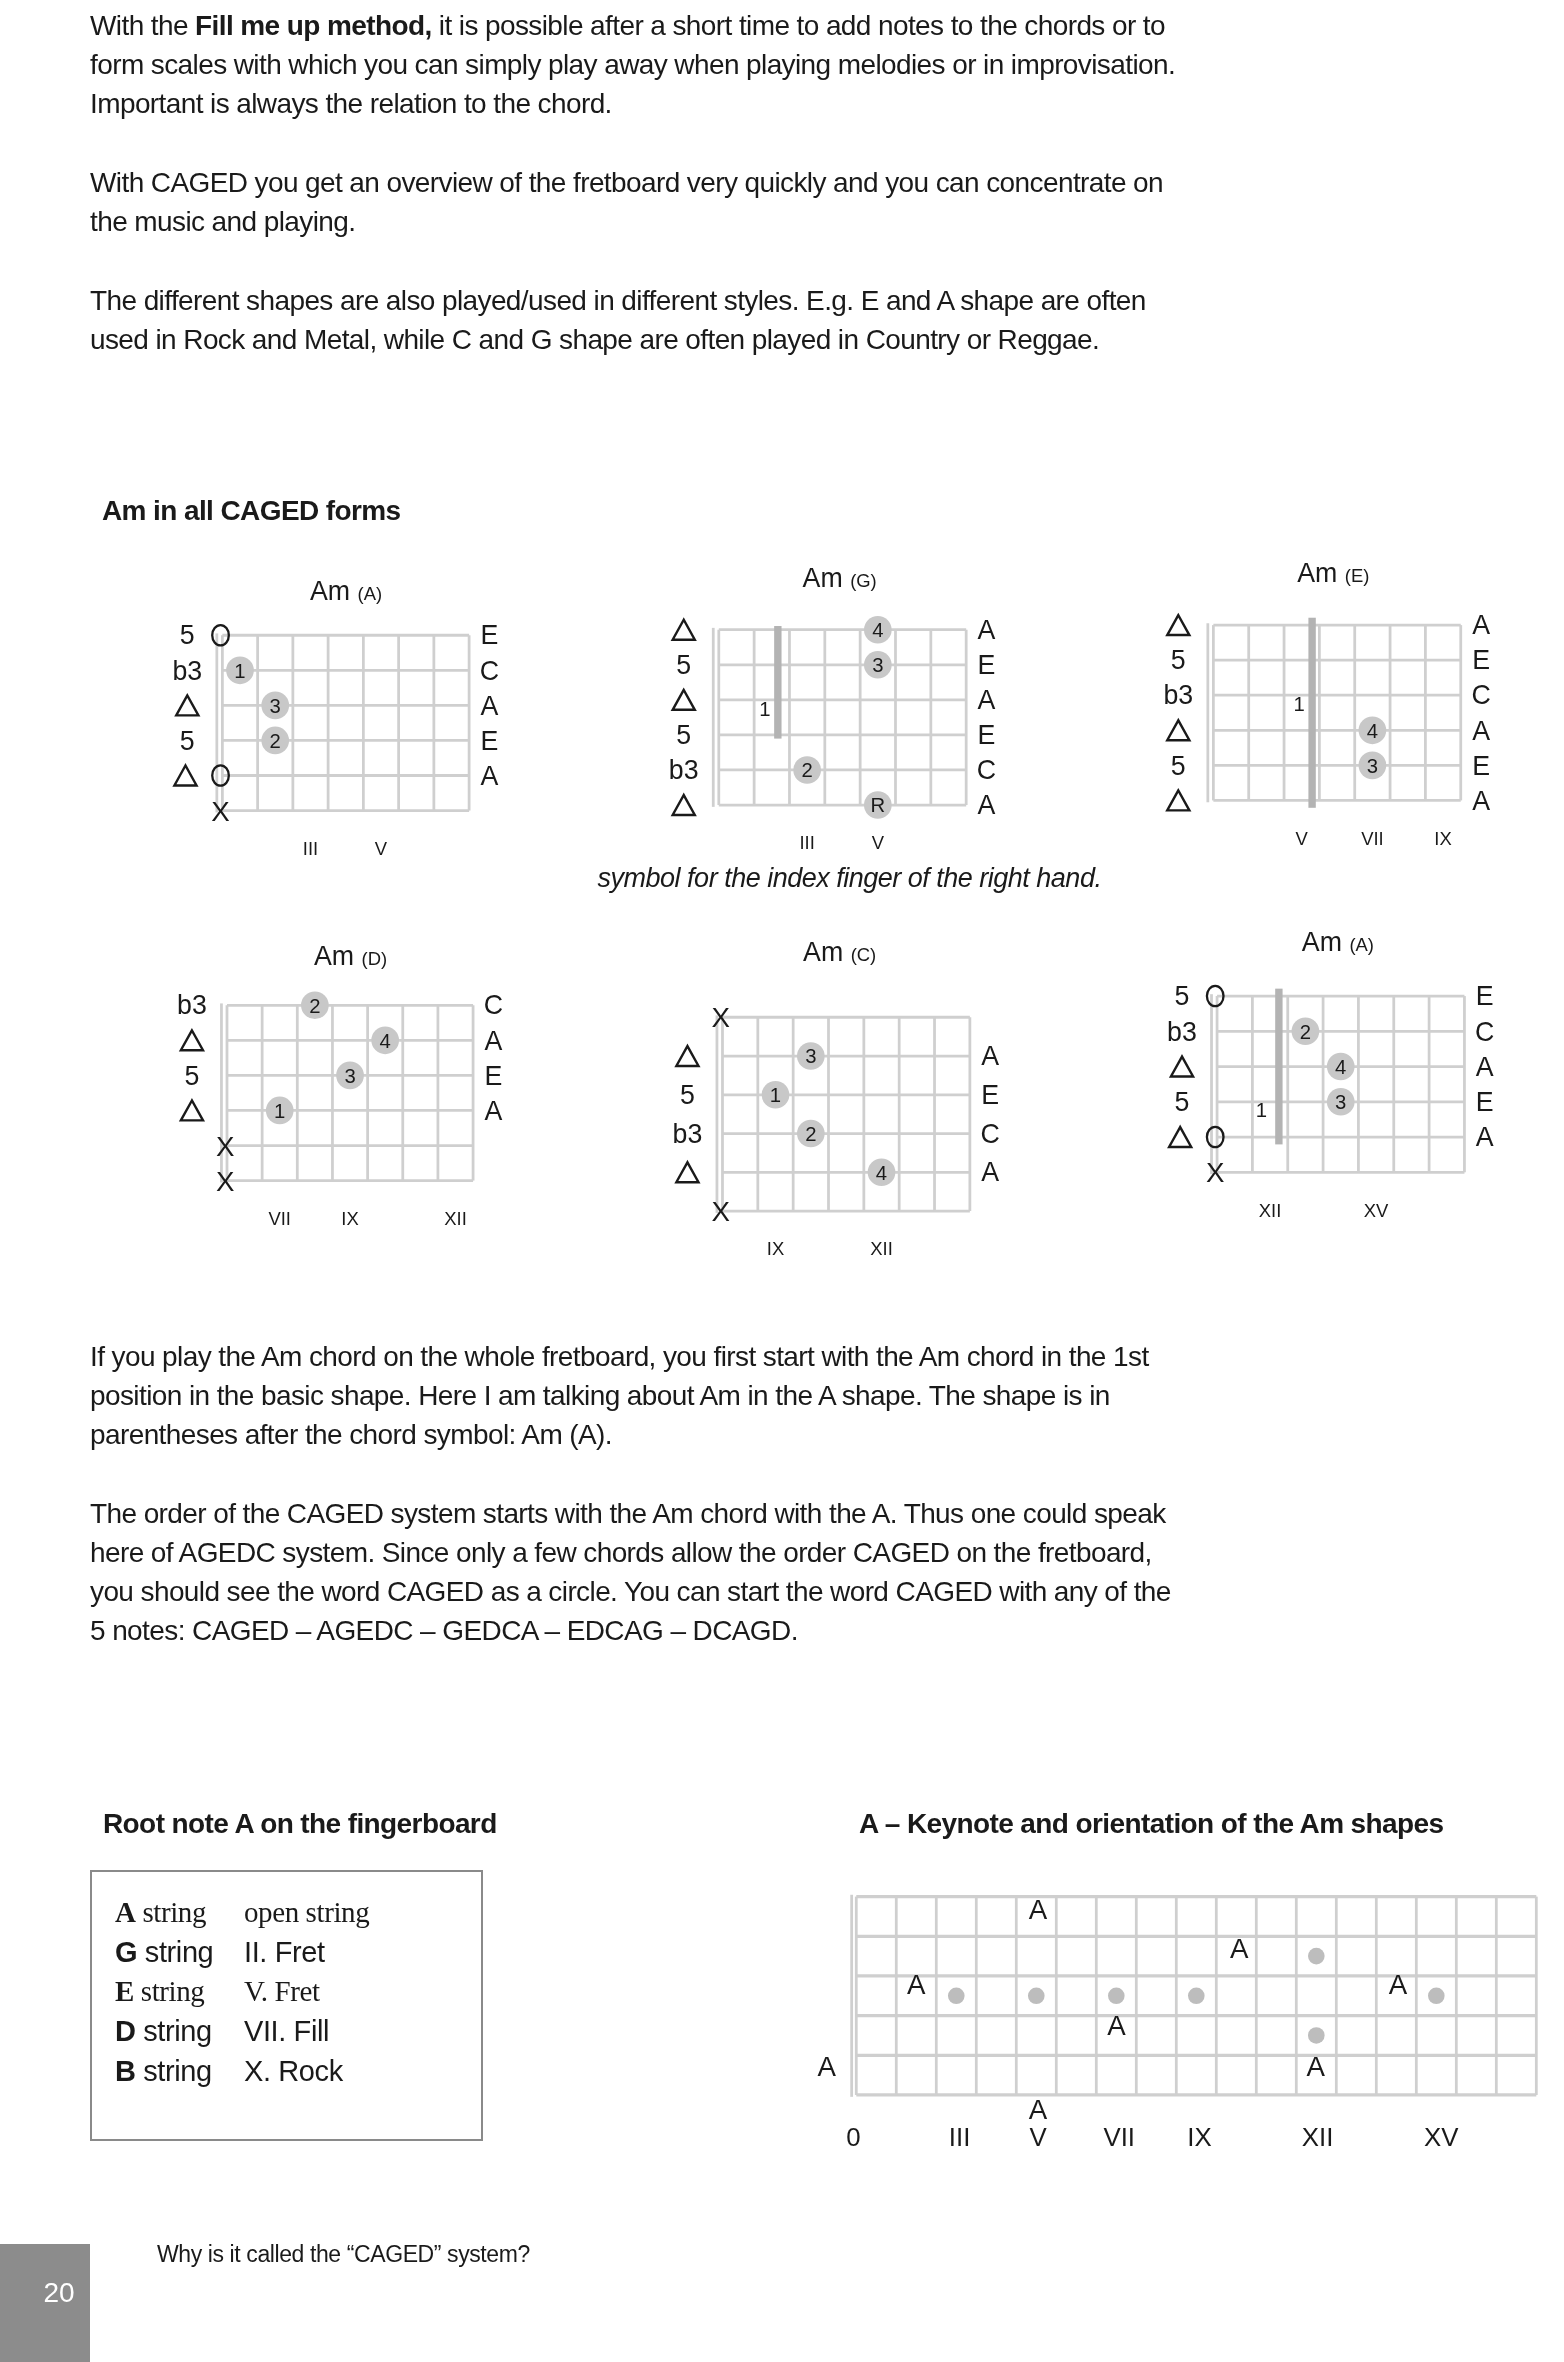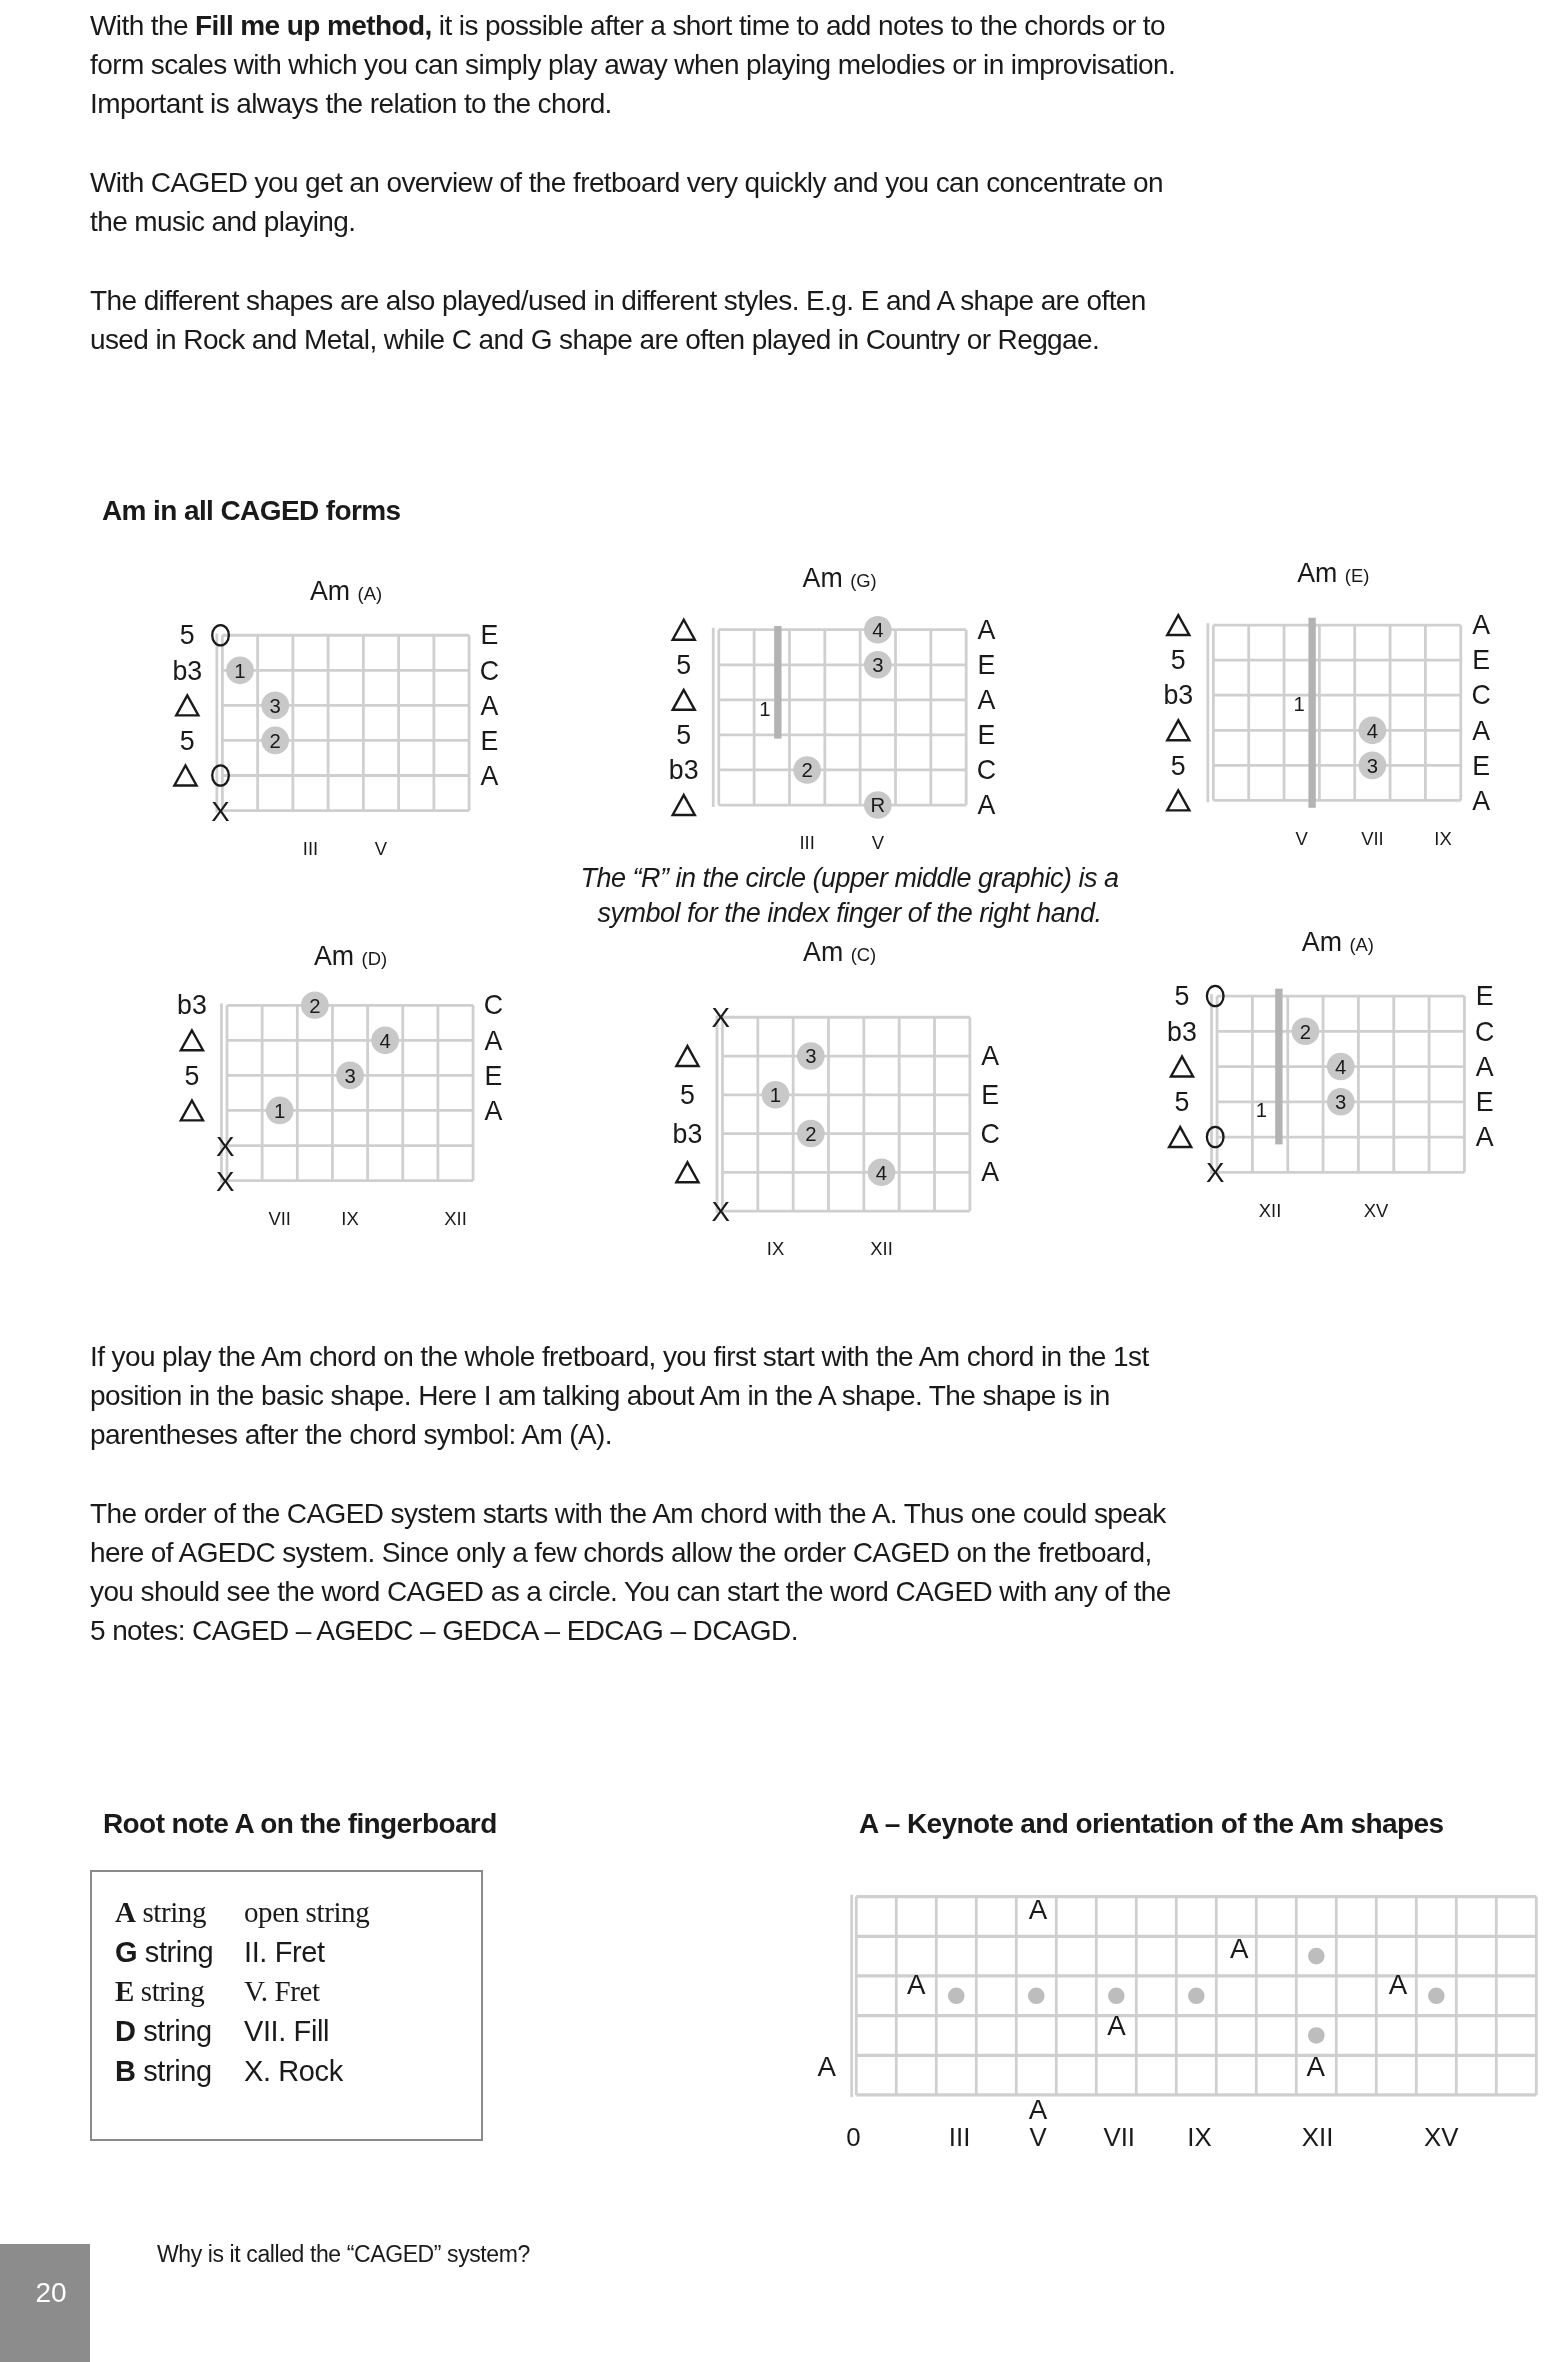--- a/index.html
+++ b/index.html
@@ -12,34 +12,33 @@
   .caption { position: absolute; left: 554px; width: 591px; text-align: center; font-style: italic;
              font-size: 27px; line-height: 35px; letter-spacing: -0.5px; }
   svg.diag { position: absolute; left: 0; top: 0; overflow: visible; }
   .root-box { position: absolute; left: 90px; top: 1870px; width: 393px; height: 271px;
               border: 2.3px solid #8a8a8a; box-sizing: border-box; }
   .root-row { position: absolute; left: 23px; font-size: 29px; letter-spacing: -0.4px; }
   .root-row .sname { display: inline-block; width: 129px; }
   .root-row .sname b { font-weight: 700; }
   .page-num-box { position: absolute; left: 0; top: 2244px; width: 90px; height: 119px; background: #8c8c8c; }
   .page-num { position: absolute; left: 0; width: 102px; top: 33px; text-align: center; color: #fff;
-              font-size: 28px; }
+              font-size: 28px; padding-left: 8px; }
   .footer { position: absolute; left: 157px; top: 2241px; font-size: 23px; letter-spacing: -0.4px; }
 </style>
 </head>
 <body>
 
 <p class="para" style="top:5.5px;"><span>With the </span><b>Fill me up method,</b><span> it is possible after a short time to add notes to the chords or to form scales with which you can simply play away when playing melodies or in improvisation. Important is always the relation to the chord.</span></p>
 <p class="para" style="top:163px;">With CAGED you get an overview of the fretboard very quickly and you can concentrate on the music and playing.</p>
 <p class="para" style="top:281px;">The different shapes are also played/used in different styles. E.g. E and A shape are often used in Rock and Metal, while C and G shape are often played in Country or Reggae.</p>
 
 <h2 class="heading" style="left:90px; top:483px;">Am in all CAGED forms</h2>
 
 <div class="caption" style="top:861px;">
-  <div>The “R” in the circle (upper middle graphic) is a</div>
   <div>symbol for the index finger of the right hand.</div>
 </div>
 
 <svg class="diag" id="diagrams" width="1564" height="2363" viewBox="0 0 1695 2560">
     <g>
       <text x="375" y="650" text-anchor="middle" font-family="Liberation Sans, DejaVu Sans, sans-serif" fill="#1a1a1a"><tspan font-size="29">Am </tspan><tspan font-size="20">(A)</tspan></text>
       <line x1="235" y1="686" x2="235" y2="880" stroke="#cfcfcf" stroke-width="3"></line>
       <line x1="241" y1="688" x2="508.40000000000003" y2="688" stroke="#cfcfcf" stroke-width="3"></line>
       <line x1="241" y1="726" x2="508.40000000000003" y2="726" stroke="#cfcfcf" stroke-width="3"></line>
       <line x1="241" y1="764" x2="508.40000000000003" y2="764" stroke="#cfcfcf" stroke-width="3"></line>

